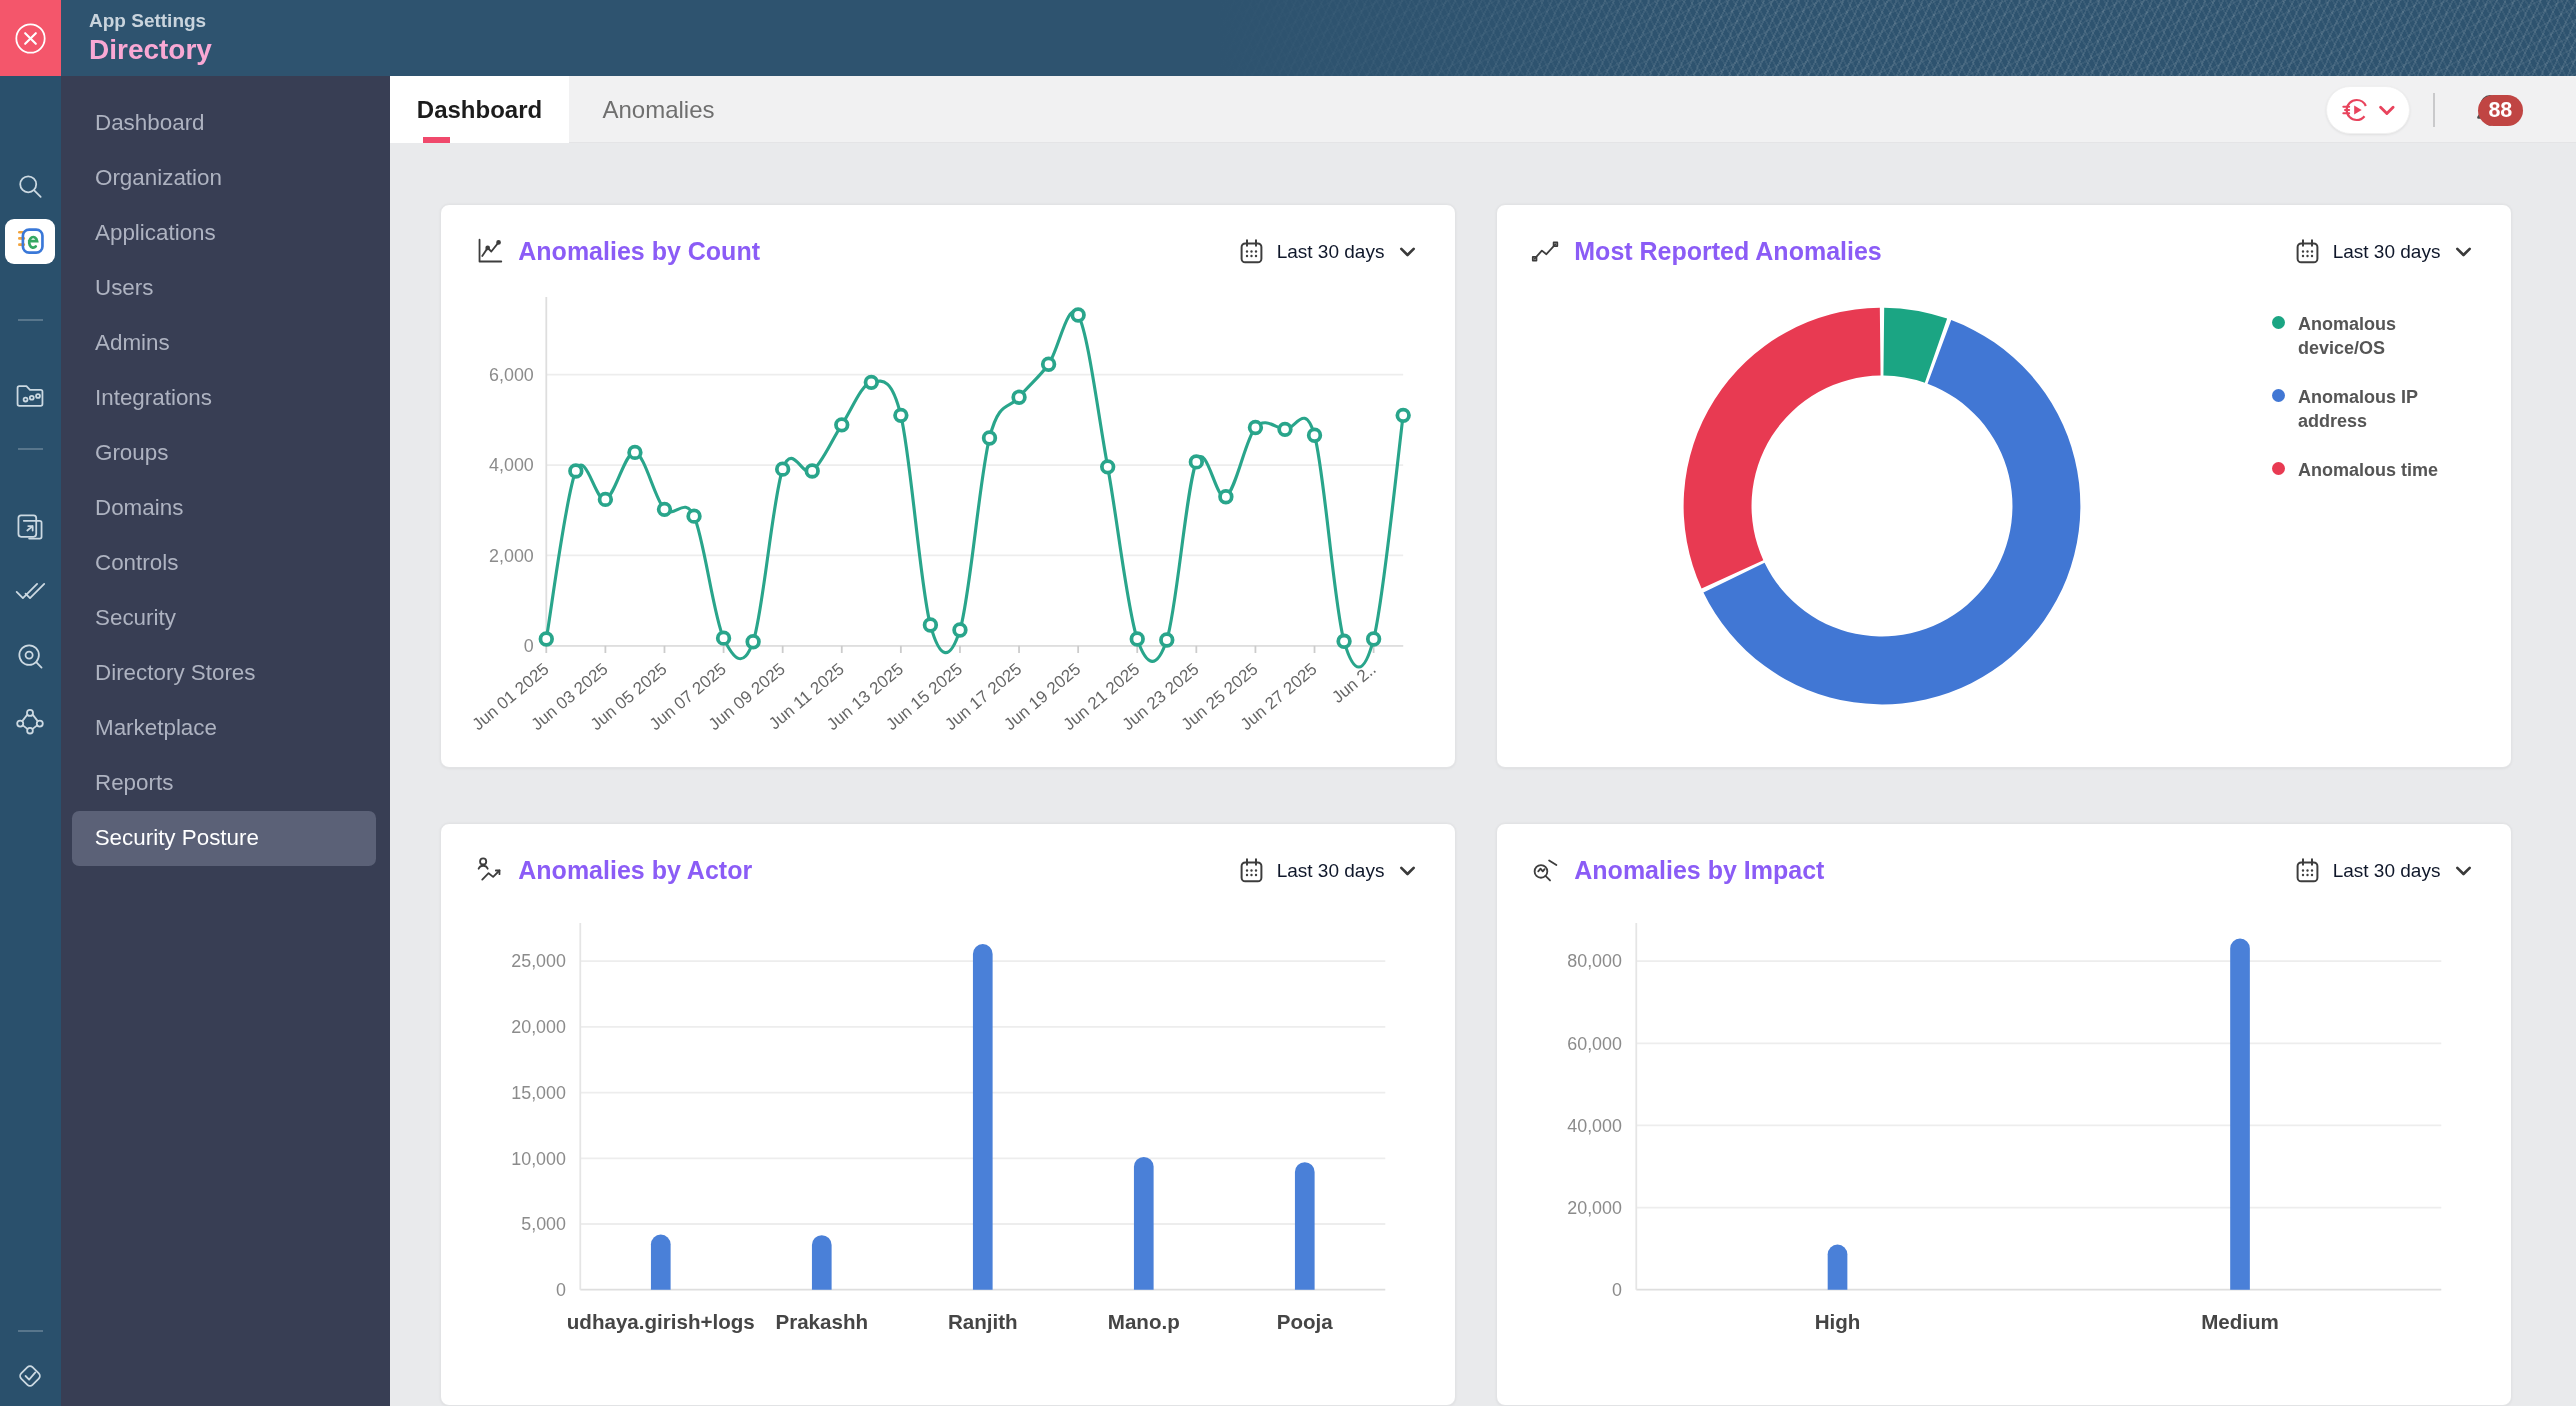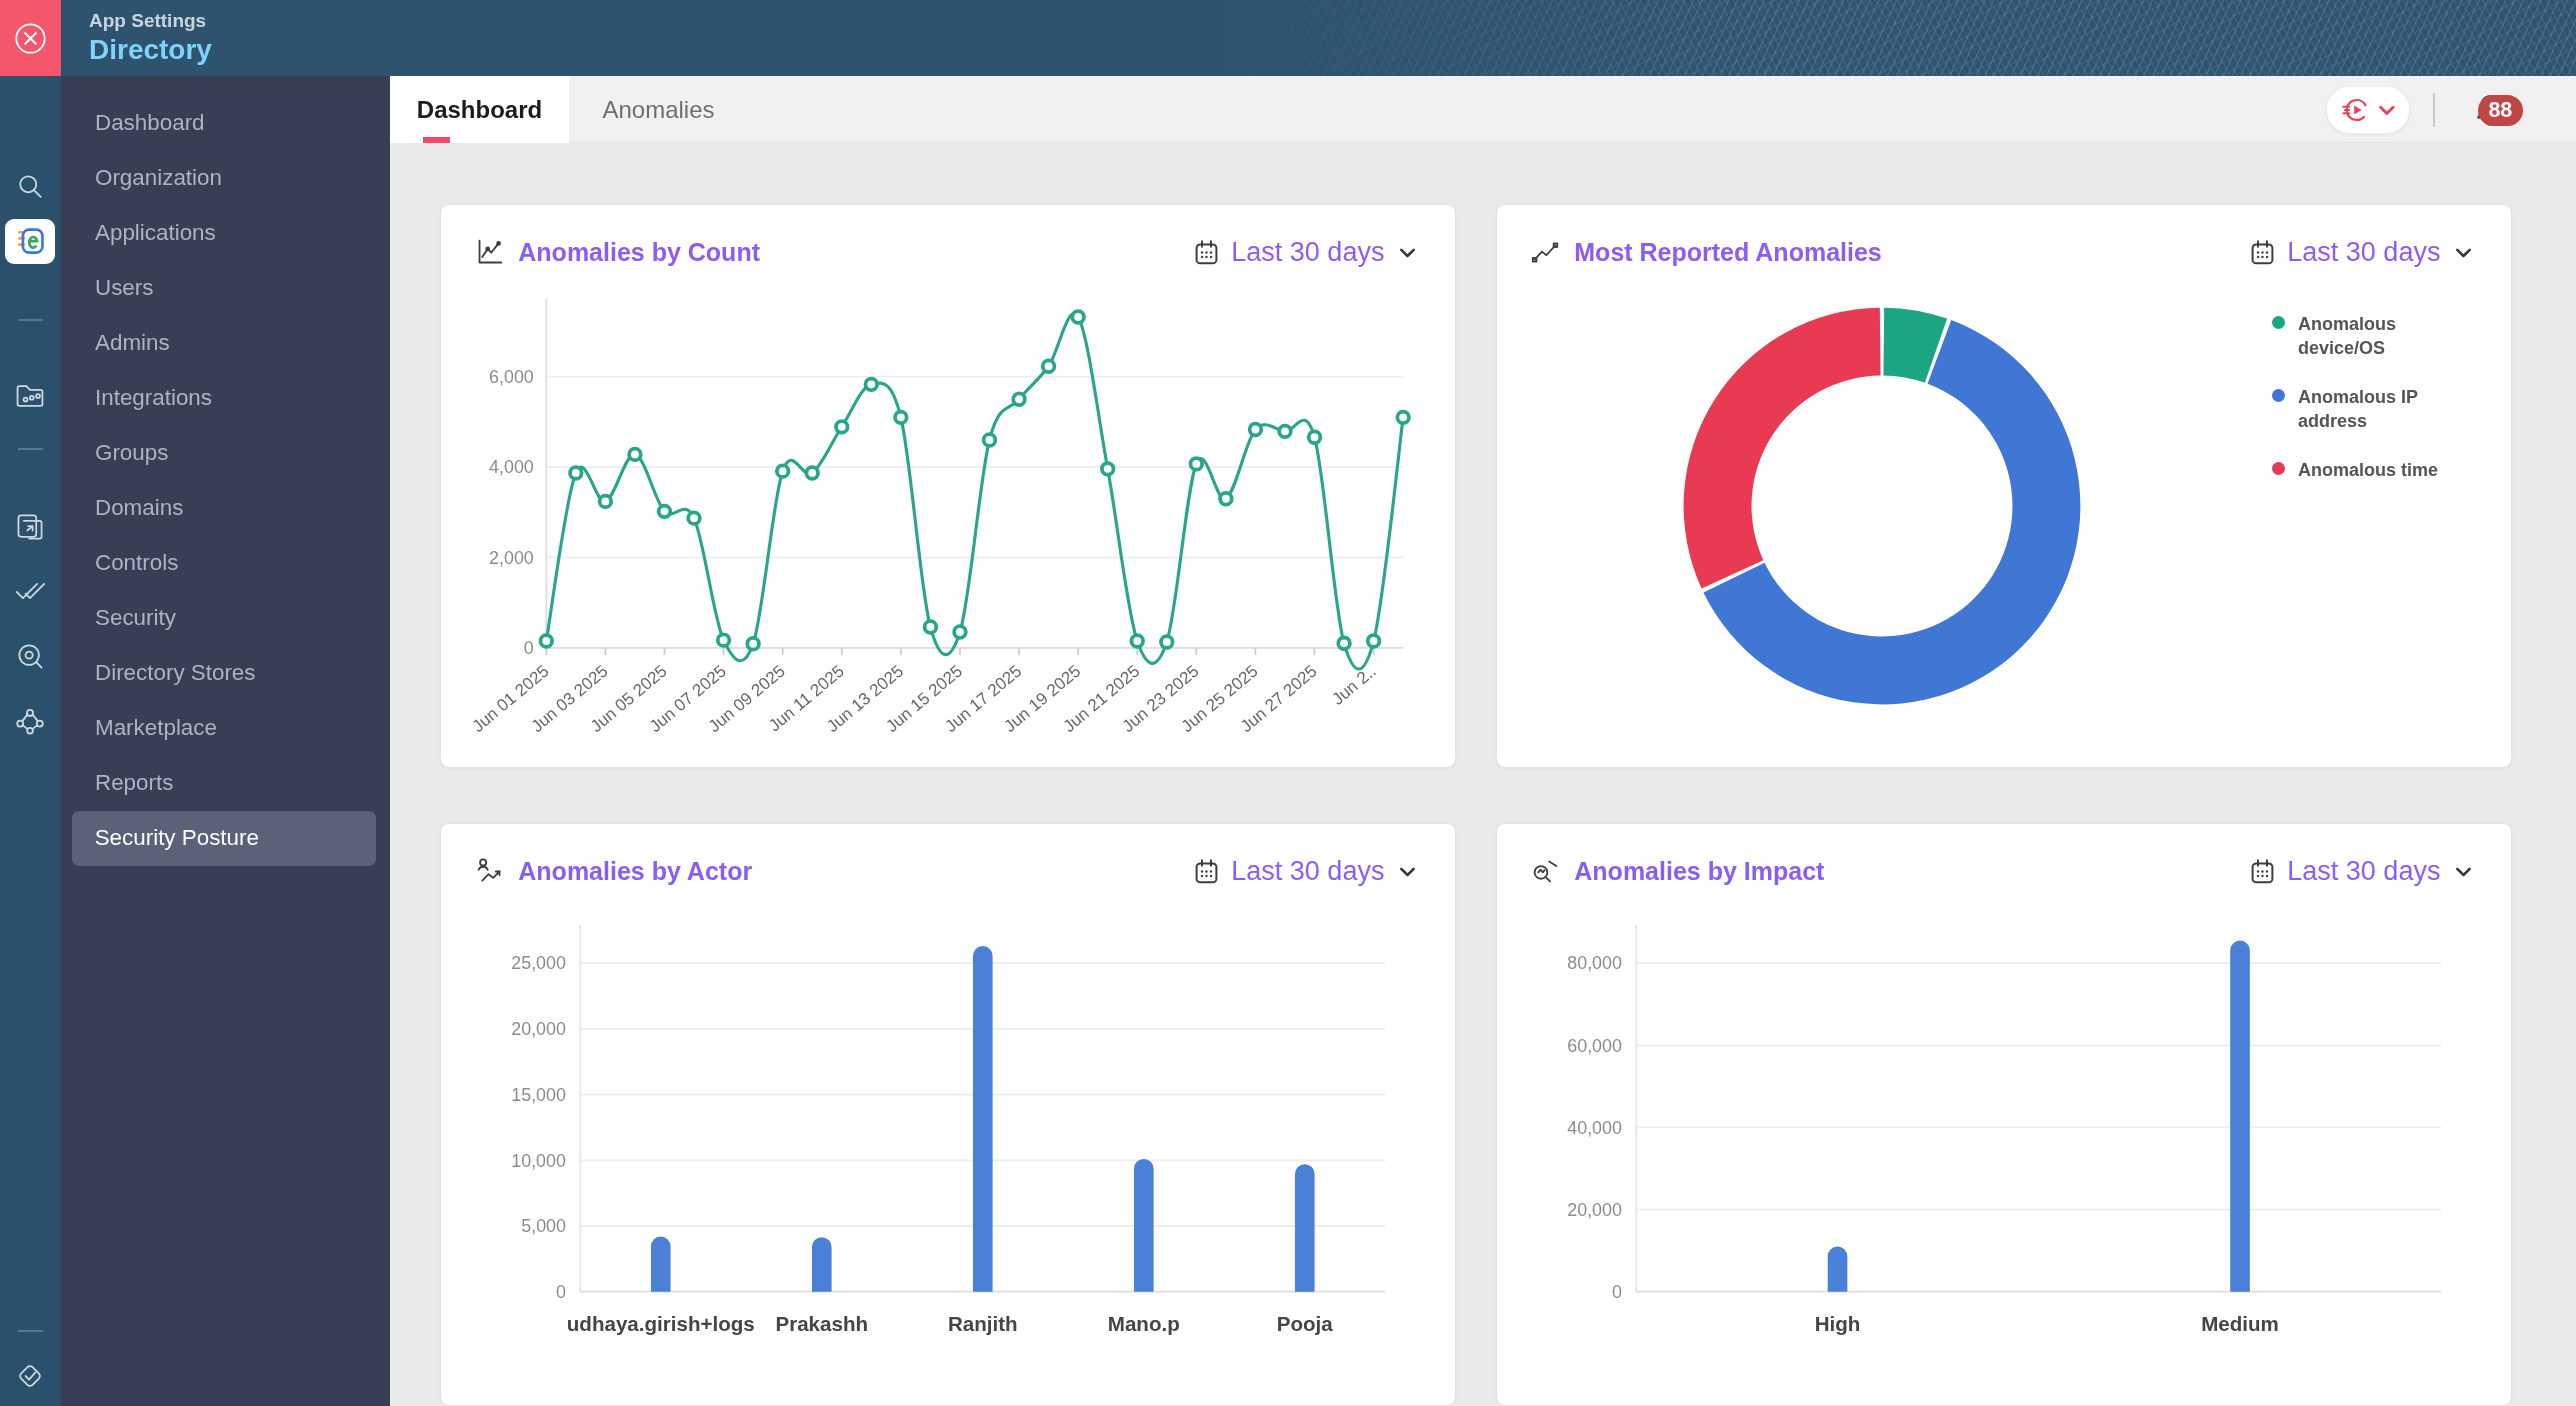--- a/index.html
+++ b/index.html
@@ -12,21 +12,21 @@
   .topbar::after { content:''; position:absolute; right:0; top:0; bottom:0; width:1360px;
     background:
       linear-gradient(to right, #2e536f 0%, rgba(46,83,111,0) 38%),
       repeating-linear-gradient(115deg, rgba(255,255,255,.09) 0 1.8px, transparent 1.8px 8px),
       repeating-linear-gradient(62deg, rgba(255,255,255,.06) 0 1.8px, transparent 1.8px 6.3px),
       repeating-linear-gradient(150deg, rgba(255,255,255,.05) 0 1.8px, transparent 1.8px 11.6px); }
   .close-box { position:absolute; left:0; top:0; width:61px; height:76px; background:#f4566b;
     border:none; display:flex; align-items:center; justify-content:center; cursor:pointer; z-index:6; }
   .hdr-text { position:absolute; left:89px; top:9.8px; z-index:6; }
   .hdr-sub { font-size:19px; color:#c9d4dd; font-weight:600; }
-  .hdr-title { font-size:28px; color:#7dd3fc; font-weight:700; margin-top:2.7px; }
+  .hdr-title { font-size:28px; color:#f9a8d4; font-weight:700; margin-top:2.7px; }
 
   
   .rail { position:absolute; left:0; top:76px; width:61px; height:1330px; background:#2a506c; z-index:4; }
   .rail .ric { position:absolute; left:14.3px; width:32px; height:32px; background:none; border:none; cursor:pointer; padding:0; }
   .rail .ric svg { width:32px; height:32px; stroke:#ccd9e2; fill:none; stroke-width:2; stroke-linecap:round; stroke-linejoin:round; }
   .rail .rdiv { position:absolute; left:18px; width:25px; height:1.8px; background:rgba(255,255,255,.22); }
   .appbox { position:absolute; left:5.4px; top:143px; width:50px; height:45px; background:#fff;
     border-radius:9px; border:none; cursor:pointer; display:flex; align-items:center; justify-content:center; }
 
   
@@ -56,21 +56,21 @@
   .card1 { left:50px;  top:128px; height:564px; }
   .card2 { left:1106px; top:128px; height:564px; }
   .card3 { left:50px;  top:747px; height:583px; }
   .card4 { left:1106px; top:747px; height:583px; }
   .chead { display:flex; align-items:center; padding:32px 36px 0 34px; }
   .chead .cicon { margin-right:14.3px; display:flex; }
   .chead .cicon svg { width:29px; height:29px; stroke:#3d3d3d; fill:none; stroke-width:2; stroke-linecap:round; stroke-linejoin:round; }
   .ctitle { font-size:25px; color:#8b5cf6; font-weight:600; flex:1; }
   .cfilter { display:flex; align-items:center; gap:11.6px; cursor:pointer; }
   .cfilter svg.cal { width:27px; height:27px; stroke:#3d3d3d; fill:none; stroke-width:2.2; stroke-linecap:round; }
-  .cfilter .flabel { font-size:27px; color:#8b5cf6; }
+  .cfilter .flabel { font-size:19px; color:#0f172a; }
   .cfilter svg.chev { width:23px; height:23px; stroke:#3a3a3a; fill:none; stroke-width:3; stroke-linecap:round; stroke-linejoin:round; }
   .chartbox { position:relative; }
   svg text { font-family:"Liberation Sans", sans-serif; }
   .ax  { font-size:20px; fill:#8b8b8b; }
   .axx { font-size:19px; fill:#666; }
   .axc { font-size:23px; fill:#454545; font-weight:600; }
 
   
   .legend { position:absolute; left:775px; top:107px; width:224px; }
   .litem { display:flex; margin-bottom:25px; }

